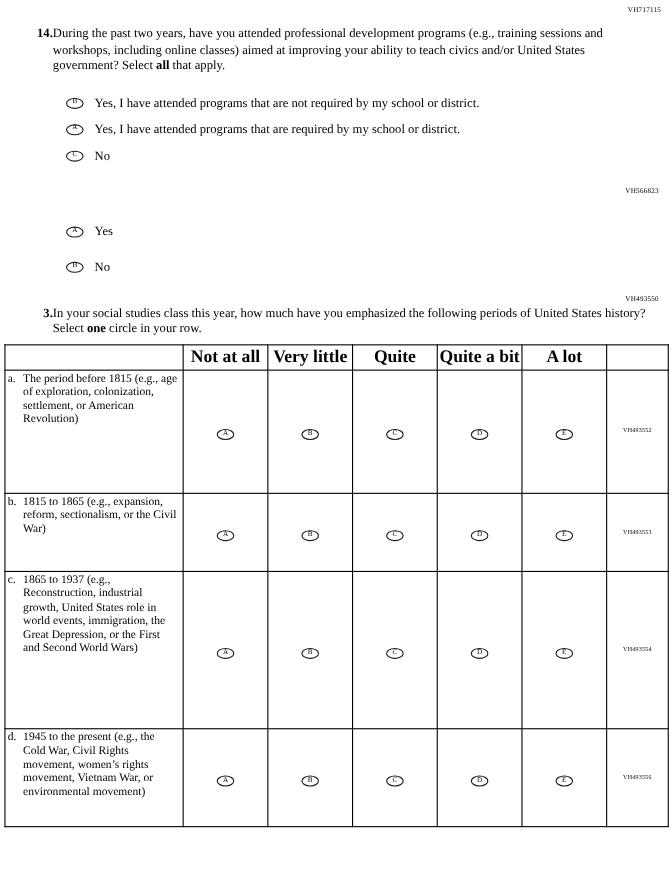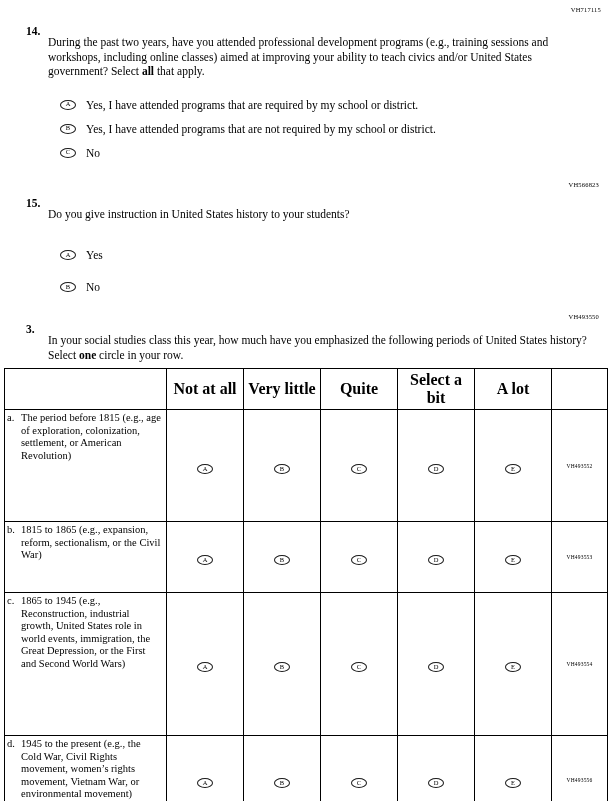--- a/index.html
+++ b/index.html
@@ -6,22 +6,22 @@
   html,body { background:#e8e8e8; }
   body { font-family:"Liberation Serif","DejaVu Serif",serif; color:#000; }
   .page {
     position:relative; width:611px; height:801px; background:#ffffff;
     overflow:hidden; margin:0 auto;
   }
   .top-code { position:absolute; top:6px; right:10px; font-size:6.5px; letter-spacing:.2px; }
   .codeline { text-align:right; margin-right:12px; font-size:6.5px; letter-spacing:.2px; }
 
   .question { display:flex; margin-left:26px; margin-right:24px; }
-  .qnum { font-weight:bold; width:22px; flex:0 0 22px; font-size:11.5px; line-height:14.5px; }
-  .qtext { flex:1; font-size:11.5px; line-height:14.5px;margin-top:11px; }
+  .qnum { font-weight:bold; width:22px; flex:0 0 22px; font-size:11.5px; line-height:14.5px;text-align:right; }
+  .qtext { flex:1; font-size:11.5px; line-height:14.5px; }
   .qtext b { font-weight:bold; }
 
   .q14 { margin-top:24px; }
   .q15 { margin-top:8px; }
   .q16 { margin-top:2px; }
 
   .options { margin-left:60px; }
   .option { display:flex; align-items:center; margin-bottom:12px; }
   .option .olabel { font-size:11.5px; margin-left:10px; }
 
@@ -67,44 +67,40 @@
   <div class="top-code">VH717115</div>
 
   <div class="question q14">
     <span class="qnum">14.</span>
     <p class="qtext"><span>During the past two years, have you attended professional development programs (e.g., training sessions and workshops, including online classes) aimed at improving your ability to teach civics and/or United States government? Select </span><b>all</b><span> that apply.</span></p>
   </div>
 
   <div class="options opts-14">
     <div class="option">
       <span class="oval">
+          <i>B</i>
+        </span>
+      <span class="olabel">Yes, I have attended programs that are not required by my school or district.</span>
+    </div>
+    <div class="option">
+      <span class="oval">
           <i>A</i>
         </span>
       <span class="olabel">Yes, I have attended programs that are required by my school or district.</span>
     </div>
     <div class="option">
       <span class="oval">
-          <i>B</i>
-        </span>
-      <span class="olabel">Yes, I have attended programs that are not required by my school or district.</span>
-    </div>
-    <div class="option">
-      <span class="oval">
           <i>C</i>
         </span>
       <span class="olabel">No</span>
     </div>
   </div>
 
   <div class="codeline code-after-14">VH566823</div>
 
-  <div class="question q15">
-    <span class="qnum">15.</span>
-    <p class="qtext">Do you give instruction in United States history to your students?</p>
-  </div>
 
   <div class="options opts-15">
     <div class="option">
       <span class="oval">
           <i>A</i>
         </span>
       <span class="olabel">Yes</span>
     </div>
     <div class="option">
       <span class="oval">
@@ -130,21 +126,21 @@
         <col class="c-rate">
         <col class="c-rate">
         <col class="c-code">
     </colgroup>
     <thead>
       <tr style="height:22px">
         <th></th>
         <th>Not at all</th>
         <th>Very little</th>
         <th>Quite</th>
-        <th>Select a bit</th>
+        <th>Quite a bit</th>
         <th>A lot</th>
         <th></th>
       </tr>
     </thead>
     <tbody>
       <tr style="height:112px">
         <td class="label-cell">
           <span class="lc">
               <span class="letter">a.</span>
               <span class="rlabel">The period before 1815 (e.g., age of exploration, colonization, settlement, or American Revolution)</span>
@@ -188,21 +184,21 @@
             </span></td>
         <td class="oval-cell"><span class="oval">
               <i>E</i>
             </span></td>
         <td class="code-cell">VH493553</td>
       </tr>
       <tr style="height:143px">
         <td class="label-cell">
           <span class="lc">
               <span class="letter">c.</span>
-              <span class="rlabel">1865 to 1945 (e.g., Reconstruction, industrial growth, United States role in world events, immigration, the Great Depression, or the First and Second World Wars)</span>
+              <span class="rlabel">1865 to 1937 (e.g., Reconstruction, industrial growth, United States role in world events, immigration, the Great Depression, or the First and Second World Wars)</span>
             </span>
         </td>
         <td class="oval-cell"><span class="oval">
               <i>A</i>
             </span></td>
         <td class="oval-cell"><span class="oval">
               <i>B</i>
             </span></td>
         <td class="oval-cell"><span class="oval">
               <i>C</i>

